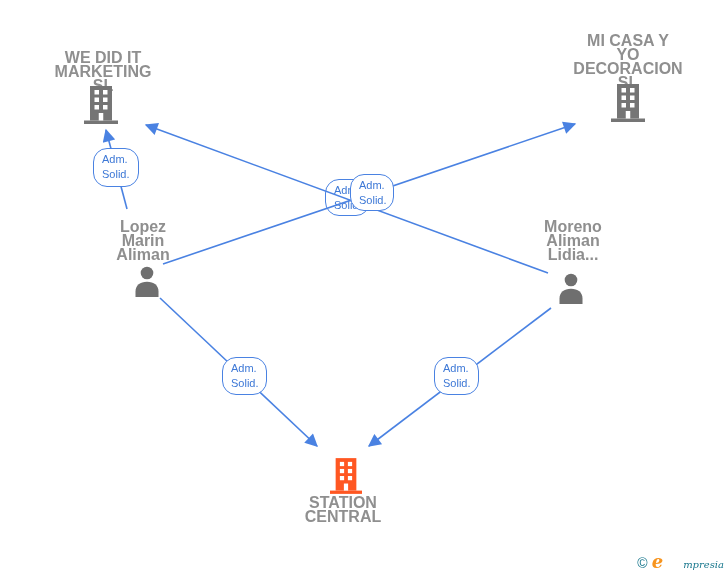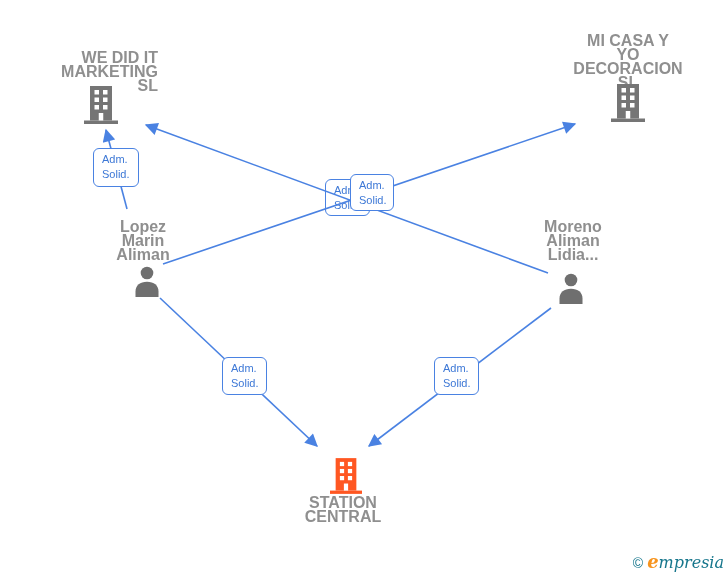--- a/index.html
+++ b/index.html
@@ -19,57 +19,57 @@
     position:relative;width:728px;height:575px;background:var(--background);
     overflow:hidden;
   }
   svg.layer{position:absolute;left:0;top:0;}
   .layer-under{z-index:1;}
   .layer-over{z-index:3;}
   .edge-line{stroke:var(--edge-blue);stroke-width:1.6;fill:none;}
   .arrow-head{fill:var(--edge-blue);}
   .edge-box{
     position:absolute;background:#fff;border:1.6px solid var(--edge-blue);
-    border-radius:6px;color:var(--edge-label-text);font-size:11px;
+    border-radius:14px;color:var(--edge-label-text);font-size:11px;
     line-height:15px;padding:3px 0 0 8px;text-align:left;
   }
   .z2{z-index:2;}
   .z4{z-index:4;}
   .node-label{
     position:absolute;text-align:center;color:var(--node-label-gray);
     font-size:16px;line-height:14px;font-weight:bold;z-index:2;
   }
   .node-icon{position:absolute;z-index:2;}
   .b-tl{left:93px;top:148px;width:46px;height:39px;}
   .b-back{left:325px;top:179px;width:45px;height:37px;}
   .b-front{left:350px;top:174px;width:44px;height:37px;}
   .b-bl{left:222px;top:357px;width:45px;height:38px;}
   .b-br{left:434px;top:357px;width:45px;height:38px;}
-  .l-tl{left:48px;top:51px;width:110px;text-align:right;}
+  .l-tl{left:48px;top:51px;width:110px;}
   .l-tr{left:573px;top:34px;width:110px;}
   .l-pl{left:103px;top:220px;width:80px;}
   .l-pr{left:528px;top:220px;width:90px;}
   .l-c{left:268px;top:496px;width:150px;}
   .i-tl{left:84px;top:86px;}
   .i-tr{left:611px;top:84px;}
   .i-pl{left:134px;top:266px;}
   .i-pr{left:558px;top:273px;}
   .i-c{left:330px;top:457px;}
   .building-fill{fill:var(--company-icon-gray);}
   .building-fill-orange{fill:var(--highlight-company-orange);}
   .window{fill:#fff;}
   .person-fill{fill:var(--person-icon-gray);}
   .footer{
     position:absolute;right:4px;bottom:3px;z-index:5;display:flex;
     align-items:baseline;gap:4px;cursor:pointer;
   }
   .logo-c{color:var(--logo-teal);font-size:14px;}
   .logo-word{font-family:"DejaVu Serif",serif;font-style:italic;}
   .logo-e{color:var(--logo-orange);font-size:18px;font-weight:bold;}
-  .logo-rest{color:var(--logo-teal);font-size:16px;}
+  .logo-rest{color:var(--logo-teal);font-size:10px;margin-left:20px;}
 </style>
 </head>
 <body>
 
 <div class="canvas">
 
   <svg class="layer layer-under" width="728" height="575" viewBox="0 0 728 575">
     <defs>
       <marker id="arrow" viewBox="0 0 10 10" refX="9" refY="5" markerWidth="9" markerHeight="8" orient="auto">
         <path class="arrow-head" d="M0,0 L10,5 L0,10 z"></path>

